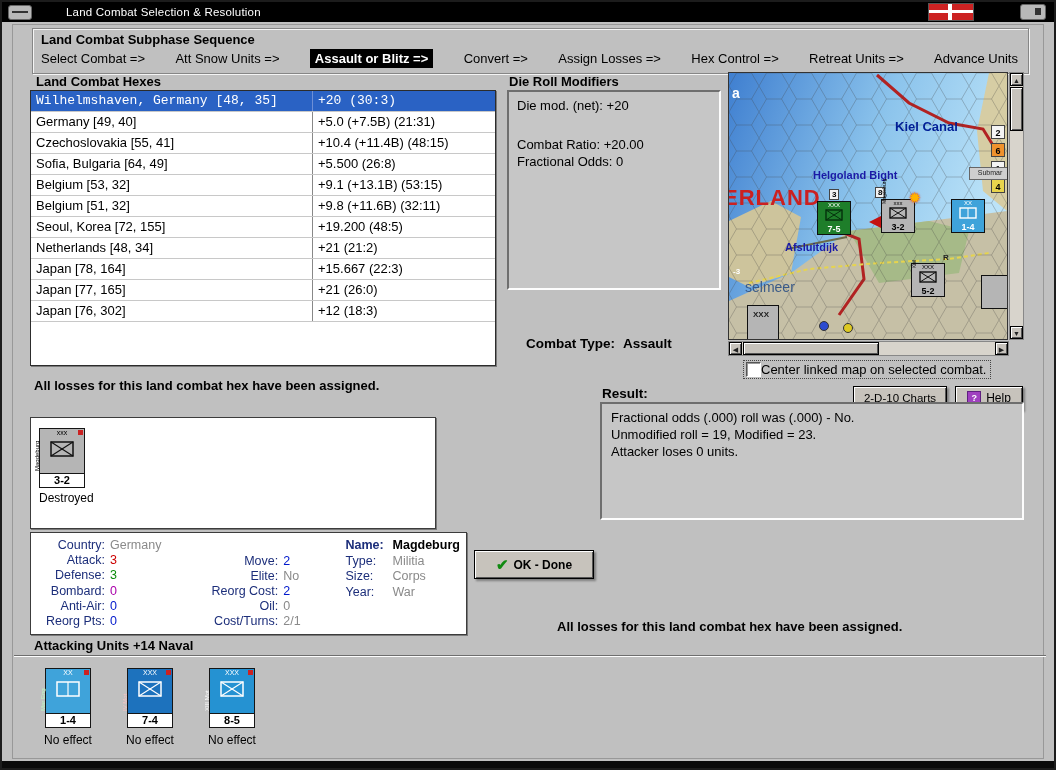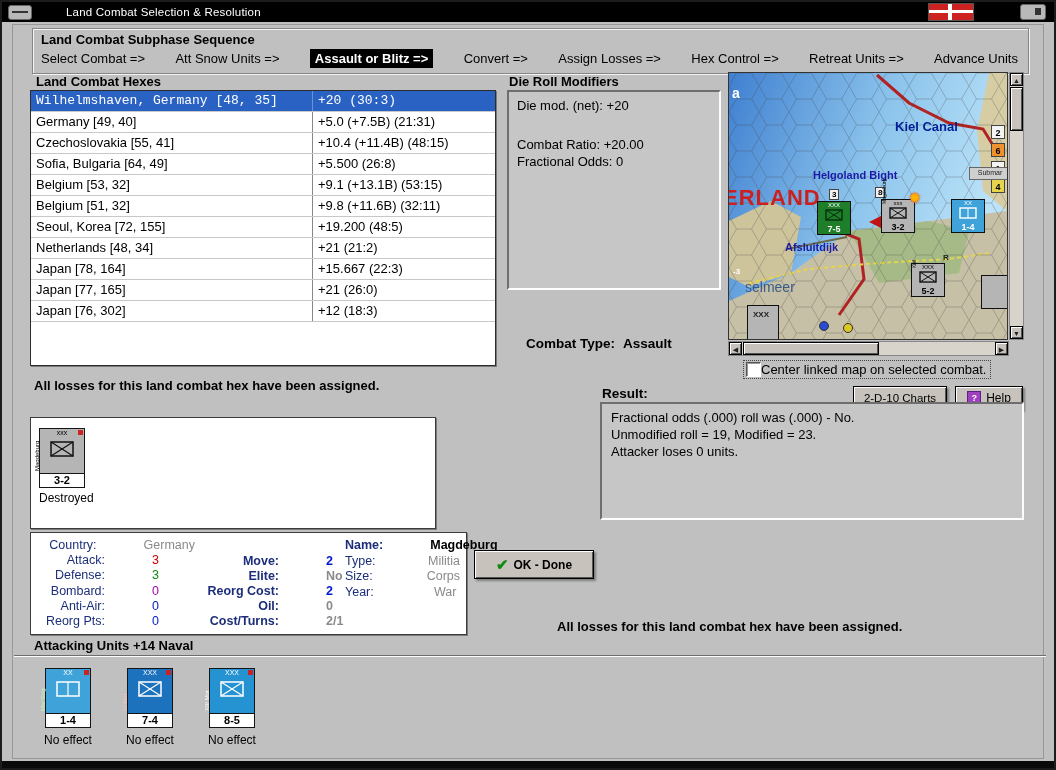--- a/index.html
+++ b/index.html
@@ -100,23 +100,23 @@
   .counter .cstr{width:44px;height:13px;background:#fff;border:1px solid #151515;border-top:none;color:#000;font-weight:bold;font-size:11px;text-align:center;line-height:13px;box-sizing:content-box;}
   .cdot{position:absolute;width:5px;height:5px;}
   .c-gray .body{background:var(--unit_gray,#b5b5b5);color:#000;}
   .c-blue1 .body{background:var(--unit_blue_light,#3fa3da);color:#fff;}
   .c-blue2 .body{background:var(--unit_blue_dark,#1d72bd);color:#fff;}
   .c-blue3 .body{background:var(--unit_blue_mid,#2592d2);color:#fff;}
   .destroyed{font-size:12px;margin-top:3px;}
   .details-box{left:28px;top:530px;width:437px;height:103px;padding:5px 6px;box-sizing:border-box;display:flex;}
   .dcol{display:flex;flex-direction:column;}
   .dcol1{width:158px;}
-  .dcol2{width:152px;margin-top:15.5px;font-weight:bold;}
+  .dcol2{width:152px;margin-top:15.5px;}
   .dcol3{width:115px;}
-  .drow{display:flex;height:15.5px;line-height:15px;font-size:12.5px;gap:42px;}
+  .drow{display:flex;height:15.5px;line-height:15px;font-size:12.5px;}
   .dlabel{color:var(--label_navy,#1c2e7a);text-align:right;}
   .dcol1 .dlabel{width:68px;}
   .dcol2 .dlabel{width:84px;}
   .dcol3 .dlabel{width:42px;text-align:left;}
   .dval{margin-left:5px;}
   .v-muted{color:var(--value_muted,#8a8a8a);}
   .v-red{color:var(--value_red,#cc0000);}
   .v-green{color:var(--value_green,#0a8a0a);}
   .v-magenta{color:var(--value_magenta,#aa00aa);}
   .v-blue{color:var(--value_blue,#0018cc);}

